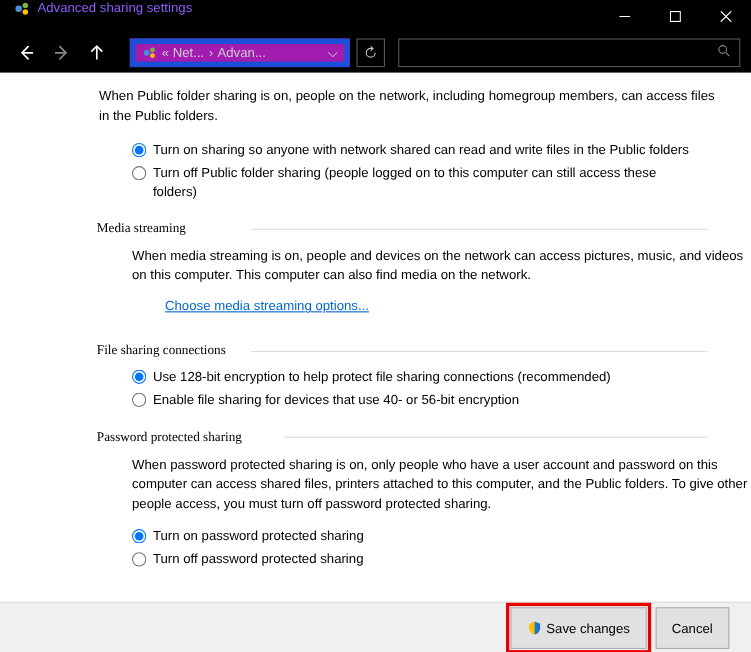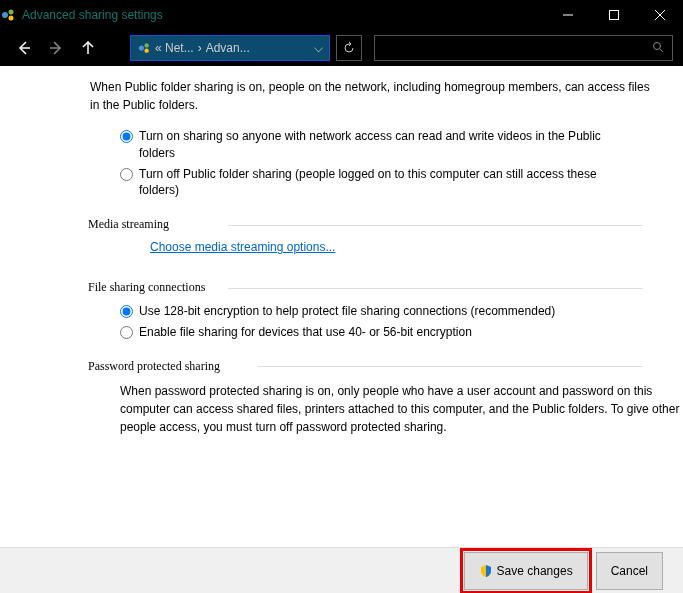--- a/index.html
+++ b/index.html
@@ -1,28 +1,28 @@
 <!DOCTYPE html>
 <html><head>
   <meta charset="utf-8">
   <style>
     * { margin: 0; padding: 0; box-sizing: border-box; font-family: "Segoe UI", Tahoma, sans-serif; }
     body { width: 683px; height: 593px; background: #fff; overflow: hidden; position: relative; }
     
-    .titlebar { height: 30px; background: #000; display: flex; align-items: center; color: #0f766e; padding-left: 0; }
+    .titlebar { height: 30px; background: #000; display: flex; align-items: flex-start; color: #8b5cf6; padding-left: 12px; }
     .titlebar-icon { width: 16px; height: 16px; margin-right: 6px; display: inline-flex; align-items: center; justify-content: center; }
     .titlebar-title { font-size: 12px; flex: 1; }
     .win-controls { display: flex; }
     .win-btn { width: 46px; height: 30px; display: flex; align-items: center; justify-content: center; color: #fff; }
     .win-btn svg { width: 10px; height: 10px; }
     
     .navbar { height: 36px; background: #000; display: flex; align-items: center; padding: 0 10px; gap: 4px; }
     .nav-arrow { width: 28px; height: 28px; display: flex; align-items: center; justify-content: center; color: #fff; }
     .nav-arrow svg { width: 16px; height: 16px; }
-    .breadcrumb-box { flex: 0 0 auto; height: 26px; background: #0c4a6e; border: 1px solid #1d4ed8; display: flex; align-items: center; padding: 0 6px; margin-left: 24px; color: #ccc; font-size: 12px; min-width: 200px; }
+    .breadcrumb-box { flex: 0 0 auto; height: 26px; background: #a21caf; border: 5px solid #1d4ed8; display: flex; align-items: center; padding: 0 6px; margin-left: 12px; color: #ccc; font-size: 12px; min-width: 200px; }
     .breadcrumb-icon { width: 14px; height: 14px; margin-right: 4px; }
     .bc-seg { display: flex; align-items: center; gap: 4px; }
     .bc-chev { margin: 0 4px; }
     .bc-drop { margin-left: auto; }
     .refresh-btn { width: 26px; height: 26px; border: 1px solid #555; display: flex; align-items: center; justify-content: center; color: #ccc; margin-left: 2px; }
     .search-box { flex: 1; height: 26px; border: 1px solid #555; margin-left: 8px; display: flex; align-items: center; justify-content: flex-end; padding-right: 8px; color: #888; }
     
     .content { padding: 12px 0 0 66px; color: #000; font-size: 12px; height: calc(100% - 30px - 36px - 46px); overflow: hidden; margin-left: 24px; }
     .intro-text { margin-bottom: 14px; line-height: 1.5; max-width: 560px; }
     .radio-group { margin-left: 30px; margin-bottom: 8px; }
@@ -122,45 +122,56 @@
           <line x1="8" y1="8" x2="11" y2="11" stroke="#888"></line>
         </svg></span>
   </div>
 </div>
 
 <div class="content">
   <div class="intro-text">When Public folder sharing is on, people on the network, including homegroup members, can access files in the Public folders.</div>
   <div class="radio-group">
     <label class="radio-item">
       <input type="radio" name="pf" checked="" style="">
-      <span class="radio-label">Turn on sharing so anyone with network access can read and write videos in the Public folders</span>
+      <span class="radio-label">Turn on sharing so anyone with network shared can read and write files in the Public folders</span>
     </label>
     <label class="radio-item">
       <input type="radio" name="pf" style="">
       <span class="radio-label">Turn off Public folder sharing (people logged on to this computer can still access these folders)</span>
     </label>
   </div>
 
   <div class="section-header">Media streaming</div>
+  <div class="section-intro">When media streaming is on, people and devices on the network can access pictures, music, and videos on this computer. This computer can also find media on the network.</div>
   <a class="link">Choose media streaming options...</a>
 
   <div class="section-header">File sharing connections</div>
   <div class="radio-group">
     <label class="radio-item">
       <input type="radio" name="fs" checked="" style="">
       <span class="radio-label">Use 128-bit encryption to help protect file sharing connections (recommended)</span>
     </label>
     <label class="radio-item">
       <input type="radio" name="fs" style="">
       <span class="radio-label">Enable file sharing for devices that use 40- or 56-bit encryption</span>
     </label>
   </div>
 
   <div class="section-header wider">Password protected sharing</div>
   <div class="section-intro">When password protected sharing is on, only people who have a user account and password on this computer can access shared files, printers attached to this computer, and the Public folders. To give other people access, you must turn off password protected sharing.</div>
+  <div class="radio-group">
+    <label class="radio-item">
+      <input type="radio" name="ps" checked="" style="">
+      <span class="radio-label">Turn on password protected sharing</span>
+    </label>
+    <label class="radio-item">
+      <input type="radio" name="ps" style="">
+      <span class="radio-label">Turn off password protected sharing</span>
+    </label>
+  </div>
 </div>
 
 <div class="footer">
   <button class="btn primary">
     <span class="shield-icon">
       <svg viewBox="0 0 14 14">
           <path d="M7 1 L12 3 L12 7 C12 10 9.5 12.5 7 13 C4.5 12.5 2 10 2 7 L2 3 Z" fill="#ffc107"></path>
           <path d="M7 1 L12 3 L12 7 C12 10 9.5 12.5 7 13 Z" fill="#1976d2"></path>
         </svg>
     </span>

